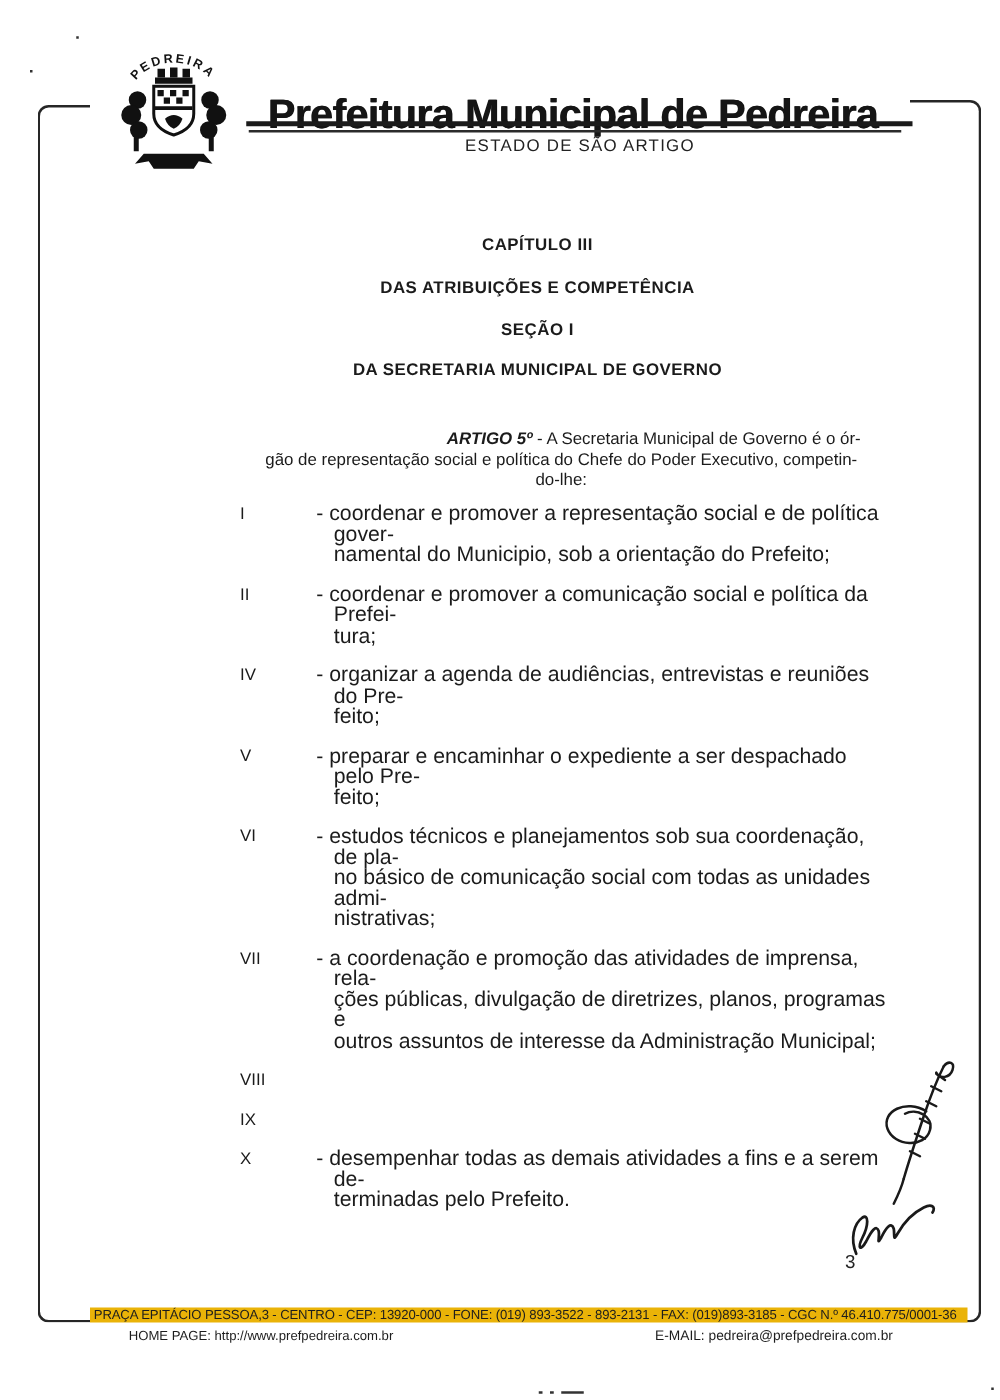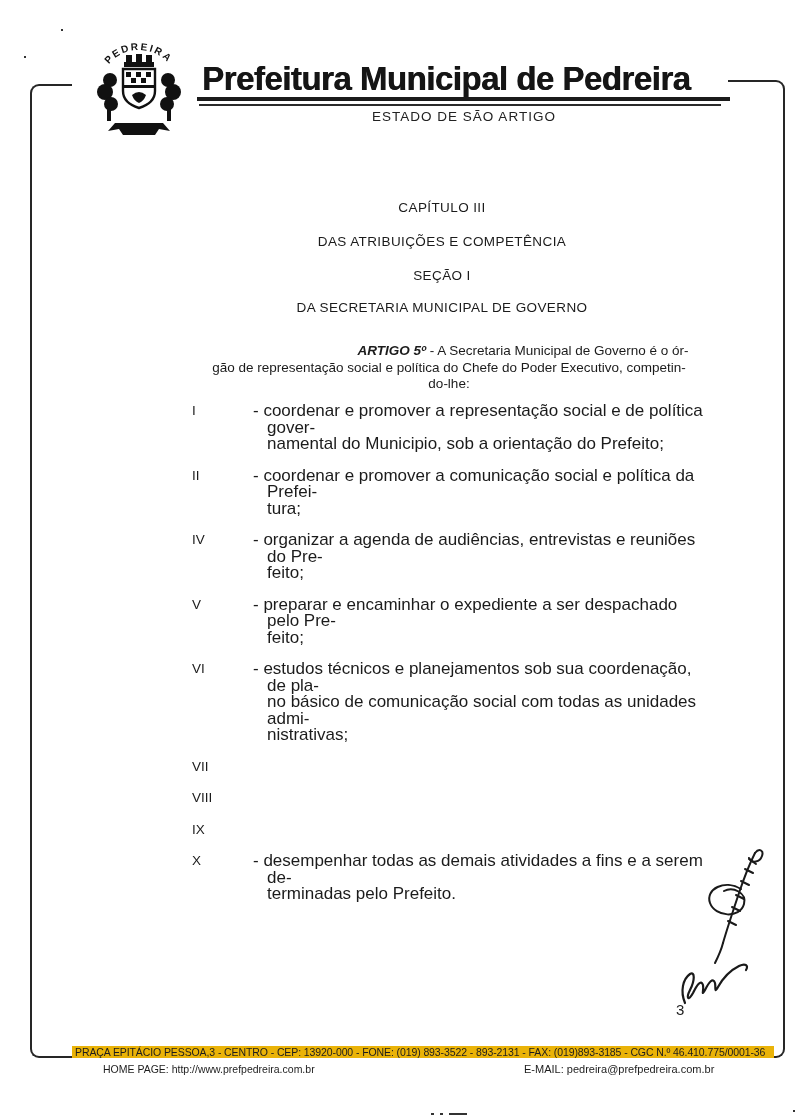--- a/index.html
+++ b/index.html
@@ -33,21 +33,21 @@
   }
   .rule-thick{position:absolute;left:197px;top:97px;width:533px;height:4px;background:#1b1b1b;}
   .rule-thin{position:absolute;left:199px;top:104px;width:522px;height:2px;background:#2b2b2b;}
   .masthead-sub{
     position:absolute;left:198px;top:109px;width:532px;
     text-align:center;font-size:13.5px;letter-spacing:1px;color:#222;
   }
   
   .h-center{
     position:absolute;left:160px;width:540px;text-align:center;
-    font-size:13.5px;font-weight:normal;letter-spacing:0.4px;color:#1b1b1b;margin:12px;
+    font-size:13.5px;font-weight:bold;letter-spacing:0.4px;color:#1b1b1b;margin:0;
   }
   .h-chapter{top:188px;}
   .h-chapter-subject{top:222px;}
   .h-section{top:256px;}
   .h-section-subject{top:288px;}
   
   .article{
     position:absolute;left:163px;top:331px;width:548px;margin:12px;
     font-size:13.5px;line-height:16.5px;white-space:pre-line;
     text-indent:148px;color:#1b1b1b;text-align:center;
@@ -125,21 +125,21 @@
         <circle cx="75" cy="42" r="7"></circle>
           <circle cx="80" cy="54" r="8"></circle>
           <circle cx="74" cy="66" r="7"></circle>
           <rect x="74" y="70" width="4" height="13"></rect>
       </g>
 
       <path d="M22,85 l-7,8 l11,-2 l4,6 h32 l4,-6 l11,2 l-7,-8 z" fill="#111"></path>
     </svg>
   </div>
 
-  <h1 class="masthead-title" style="margin:4px;">Prefeitura Municipal de Pedreira</h1>
+  <h1 class="masthead-title" style="margin:16px;">Prefeitura Municipal de Pedreira</h1>
   <div class="rule-thick"></div>
   <div class="rule-thin"></div>
   <div class="masthead-sub">ESTADO DE SÃO ARTIGO</div>
 
   <h2 class="h-center h-chapter">CAPÍTULO III</h2>
   <h2 class="h-center h-chapter-subject">DAS ATRIBUIÇÕES E COMPETÊNCIA</h2>
   <h2 class="h-center h-section">SEÇÃO I</h2>
   <h2 class="h-center h-section-subject">DA SECRETARIA MUNICIPAL DE GOVERNO</h2>
 
   <p class="article"><span class="lead">ARTIGO 5º</span><span> - A Secretaria Municipal de Governo é o ór-
@@ -174,20 +174,23 @@
 
     <div class="item">
       <div class="item-numeral">VI</div>
       <div class="item-text">- estudos técnicos e planejamentos sob sua coordenação, de pla-
 no básico de comunicação social com todas as unidades admi-
 nistrativas;</div>
     </div>
 
     <div class="item">
       <div class="item-numeral">VII</div>
+      <div class="item-text">- a coordenação e promoção das atividades de imprensa, rela-
+ções públicas, divulgação de diretrizes, planos, programas e
+outros assuntos de interesse da Administração Municipal;</div>
     </div>
 
     <div class="item">
       <div class="item-numeral">VIII</div>
     </div>
 
     <div class="item">
       <div class="item-numeral">IX</div>
     </div>
 

